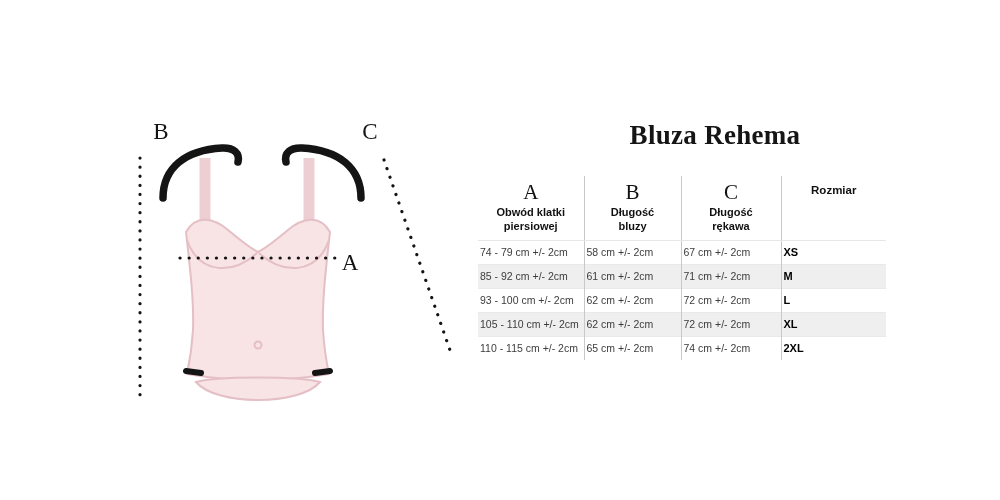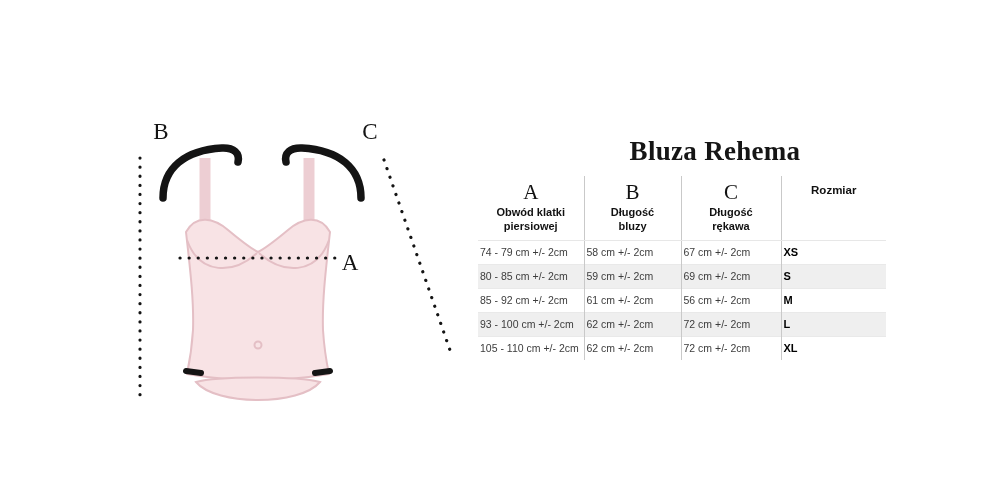--- a/index.html
+++ b/index.html
@@ -5,21 +5,21 @@
   html,body { margin:0; padding:0; background:#ffffff; }
   .page {
     position:relative; width:1000px; height:500px; background:#ffffff;
     font-family:"Liberation Sans", sans-serif; overflow:hidden;
   }
 
   
   .chart-title {
     position:absolute; left:505px; top:120px; width:420px;
     text-align:center; font-family:"Liberation Serif", serif;
-    font-size:27px; font-weight:700; color:#151515; letter-spacing:0.3px;margin-top:16px;
+    font-size:27px; font-weight:700; color:#151515; letter-spacing:0.3px;
   }
 
   
   table.size-table {
     position:absolute; left:478px; top:176px; width:408px;
     border-collapse:collapse; table-layout:fixed;
   }
   .size-table th, .size-table td { padding:0 2px; }
   .size-table th + th, .size-table td + td { border-left:1px solid #c9c9c9; }
 
@@ -134,39 +134,39 @@
       </tr>
     </thead>
     <tbody>
       <tr>
         <td>74 - 79 cm +/- 2cm</td>
         <td>58 cm +/- 2cm</td>
         <td>67 cm +/- 2cm</td>
         <td class="size-cell">XS</td>
       </tr>
       <tr>
-        <td>80 - 85 cm +/- 2cm</td>
-        <td>59 cm +/- 2cm</td>
-        <td>69 cm +/- 2cm</td>
-        <td class="size-cell">S</td>
-      </tr>
-      <tr>
         <td>85 - 92 cm +/- 2cm</td>
         <td>61 cm +/- 2cm</td>
-        <td>56 cm +/- 2cm</td>
+        <td>71 cm +/- 2cm</td>
         <td class="size-cell">M</td>
       </tr>
       <tr>
         <td>93 - 100 cm +/- 2cm</td>
         <td>62 cm +/- 2cm</td>
         <td>72 cm +/- 2cm</td>
         <td class="size-cell">L</td>
       </tr>
       <tr>
         <td>105 - 110 cm +/- 2cm</td>
         <td>62 cm +/- 2cm</td>
         <td>72 cm +/- 2cm</td>
         <td class="size-cell">XL</td>
       </tr>
+      <tr>
+        <td>110 - 115 cm +/- 2cm</td>
+        <td>65 cm +/- 2cm</td>
+        <td>74 cm +/- 2cm</td>
+        <td class="size-cell">2XL</td>
+      </tr>
     </tbody>
   </table>
 
 </div>
 
 </body></html>

